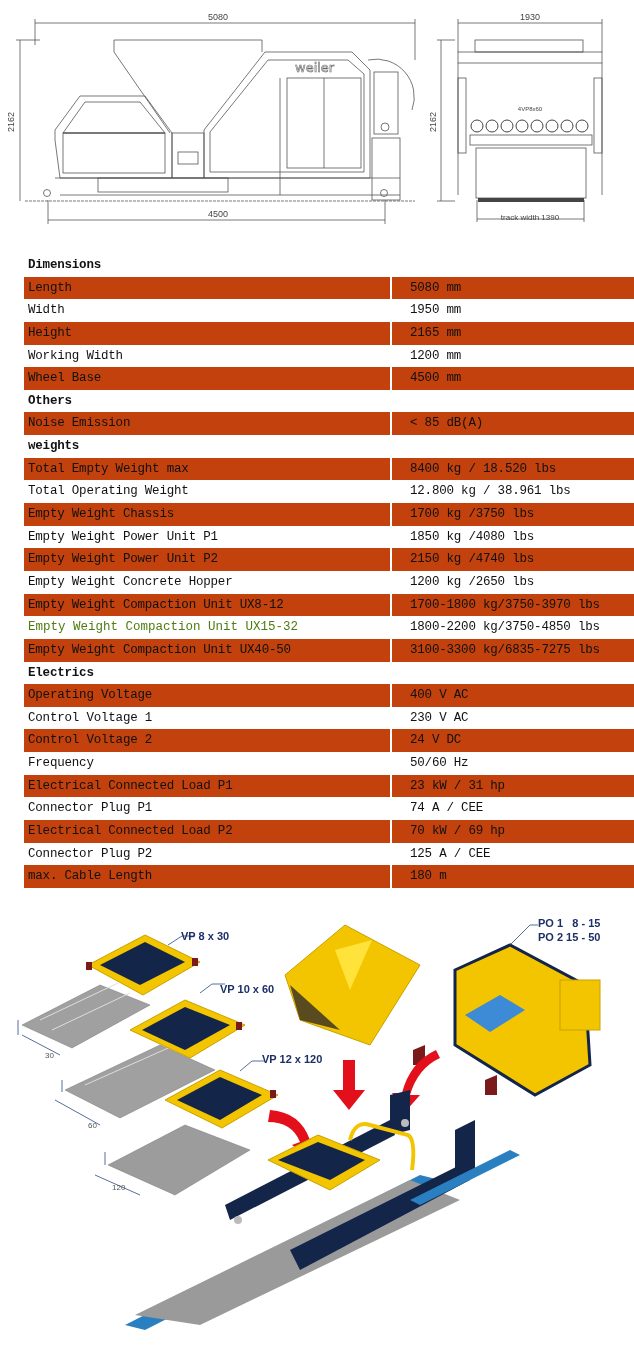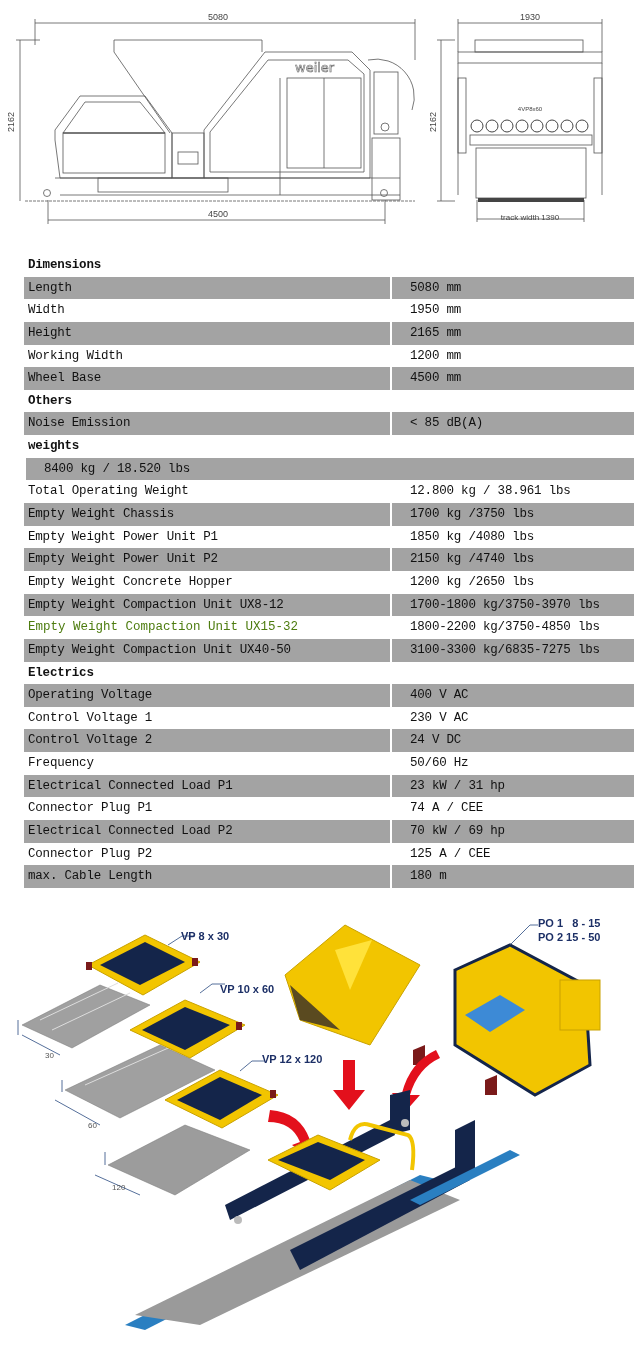--- a/index.html
+++ b/index.html
@@ -4,21 +4,21 @@
 <style>
   html, body { margin: 0; padding: 0; background: #ffffff; }
   body { width: 634px; height: 1350px; position: relative; overflow: hidden;
          font-family: "Liberation Sans", "DejaVu Sans", sans-serif; color: #111; }
   .drawing { position: absolute; left: 0; top: 0; width: 634px; height: 235px; }
   .drawing svg { display: block; }
   .spec-table { position: absolute; left: 24px; top: 254px; width: 626px; font-family: Liberation Mono, monospace; }
   .row { display: flex; height: 22.65px; line-height: 22.65px; font-size: 12.5px; letter-spacing: -0.2px; }
   .row .k { width: 366px; padding-left: 4px; box-sizing: border-box; }
   .row .v { flex: 1; padding-left: 18px; border-left: 2px solid #ffffff; box-sizing: border-box; }
-  .row.shade .k, .row.shade .v { background: #a3a3a3; }
+  .row.shade .k, .row.shade .v { background: #c2410c; }
   .row.section .k { font-weight: bold; }
   .row.section .v { border-left: none; }
   .row.light .k { color: #4d7c0f; font-weight: normal; letter-spacing: 0; }
   .illus { position: absolute; left: 0; top: 895px; width: 634px; height: 455px; }
   .lbl { font-family: "Liberation Sans", "DejaVu Sans", sans-serif; font-weight: bold; fill: #1c2f66; font-size: 11px; }
   .dim { font-family: "Liberation Sans", sans-serif; font-size: 8px; fill: #555; }
 </style>
 </head>
 <body>
 
@@ -144,20 +144,21 @@
   <div class="row shade">
       <div class="k">Noise Emission</div>
       <div class="v">&lt; 85 dB(A)</div>
     </div>
 
   <div class="row section">
     <div class="k">weights</div>
       <div class="v"></div>
   </div>
   <div class="row shade">
+      <div class="k">Total Empty Weight max</div>
       <div class="v">8400 kg / 18.520 lbs</div>
     </div>
   <div class="row">
       <div class="k">Total Operating Weight</div>
       <div class="v">12.800 kg / 38.961 lbs</div>
     </div>
   <div class="row shade">
       <div class="k">Empty Weight Chassis</div>
       <div class="v">1700 kg /3750 lbs</div>
     </div>

